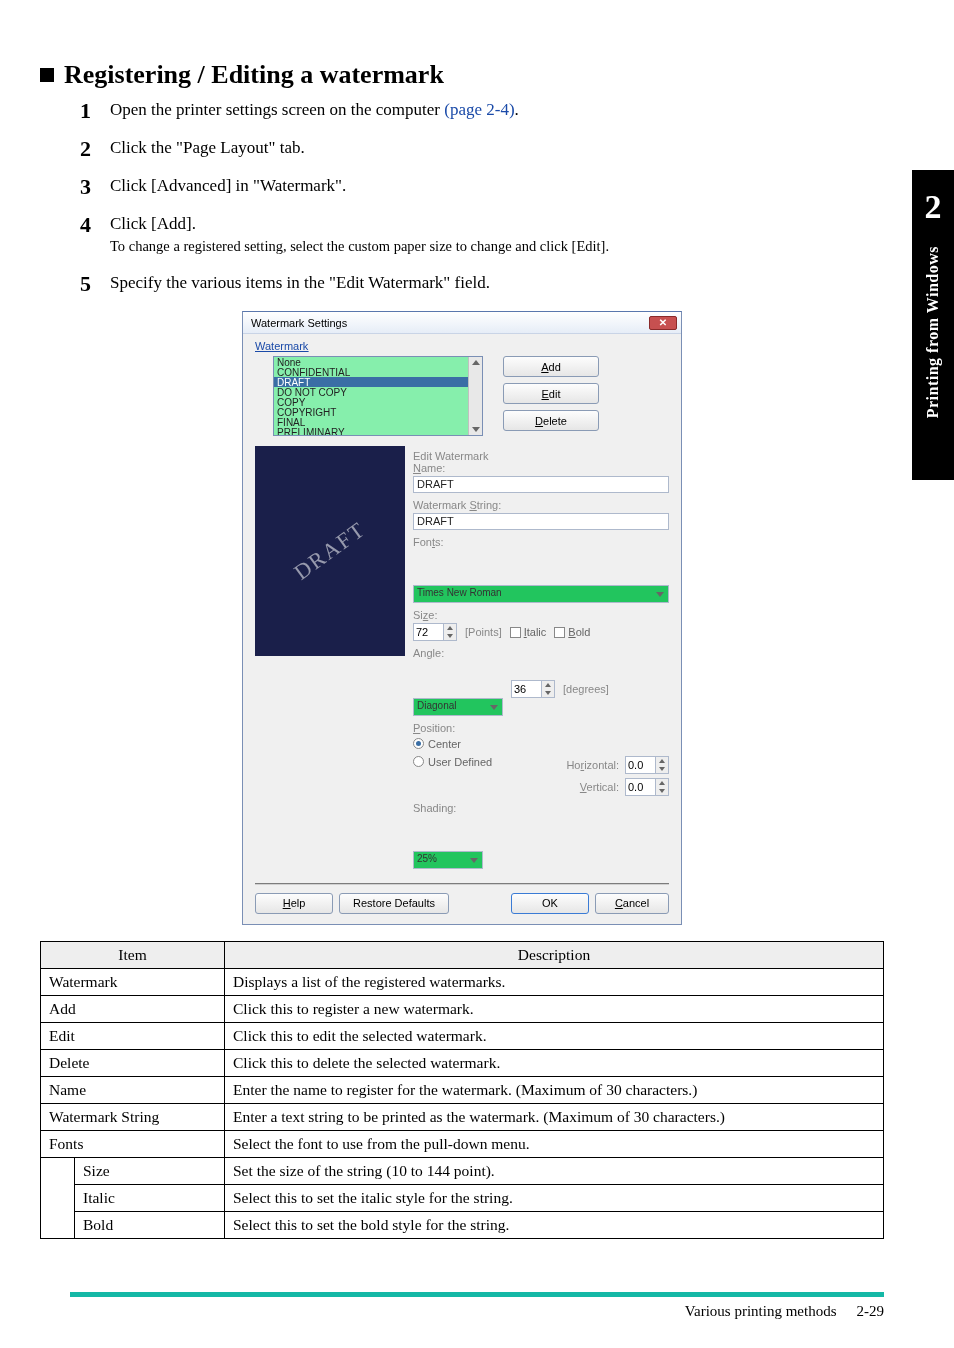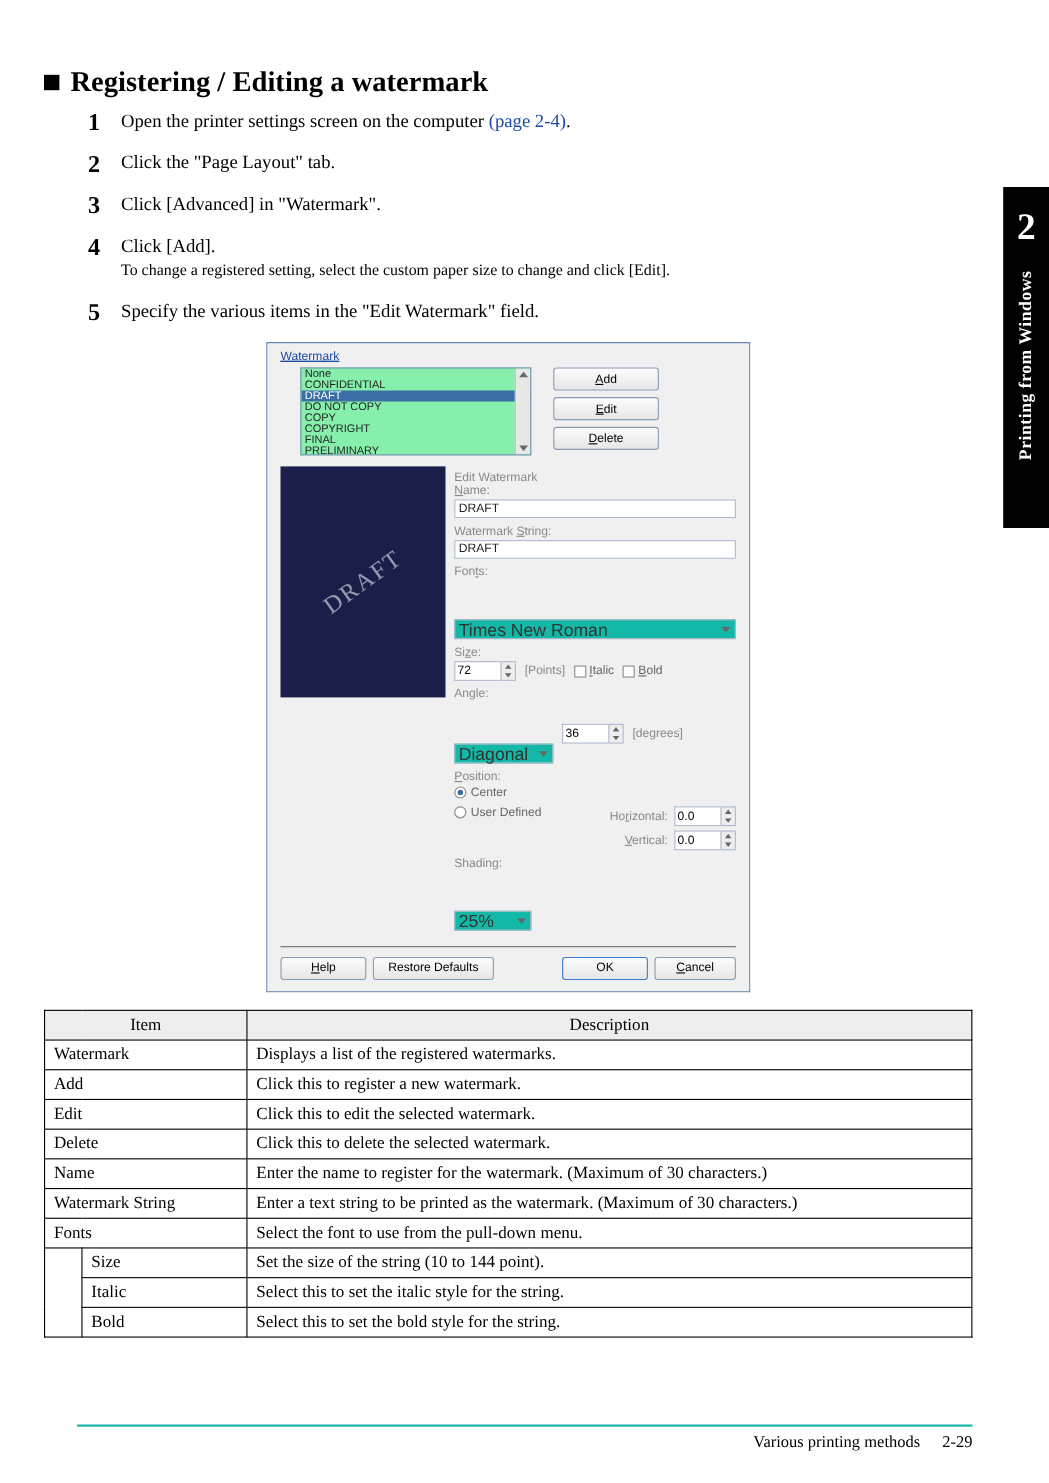--- a/index.html
+++ b/index.html
@@ -209,41 +209,41 @@
     border:1px solid #aeb9cc;
     background:#fff;
     height: 17px;
     padding: 1px 3px;
     font-size: 11px;
     width: 100%;
   }
   .subrow { display:flex; gap:8px; align-items:center;}
   .ddl {
     border:1px solid #aeb9cc;
-    background:#14b8a6;
+    background:#22c55e;
     height: 18px;
     padding: 1px 16px 1px 3px;
-    font-size: 16px;
+    font-size: 10px;
     position:relative;
     color:#333;
     margin-top:37px;
   }
   .ddl::after {
     content:"";
     position:absolute; right:4px; top:6px;
     width:0;height:0;
     border-left:4px solid transparent;
     border-right:4px solid transparent;
     border-top:5px solid #666;
   }
   .spin {
     display:inline-flex; align-items:stretch; height:18px;
   }
   .spin input {
-    width: 42px; border:1px solid #aeb9cc; border-right:none; font-size:11px; padding:0 2px;
+    width: 30px; border:1px solid #aeb9cc; border-right:none; font-size:11px; padding:0 2px;
   }
   .spin .arrows {
     width: 14px; border:1px solid #aeb9cc; background:#eee;
     display:flex;flex-direction:column;
   }
   .spin .arrows span{flex:1;display:flex;align-items:center;justify-content:center;}
   .spin .arrows span::before{
     content:"";width:0;height:0;
     border-left:3px solid transparent;border-right:3px solid transparent;
   }
@@ -281,21 +281,21 @@
     font-weight: normal;
   }
   table.desc td.indent { width: 34px; border-right:1px solid #000;}
   table.desc td.subitem { width: 150px; }
 
   .footer {
     position: absolute;
     bottom: 28px;
     left: 70px;
     right: 70px;
-    border-top: 2px solid #14b8a6;
+    border-top: 5px solid #14b8a6;
     padding-top: 6px;
     display:flex;
     justify-content: flex-end;
     gap: 20px;
     font-family: "Times New Roman", serif;
     font-size: 15px;
   }
 </style>
 </head>
 <body>
@@ -318,20 +318,24 @@
     <li><span>Click [Advanced] in "Watermark".</span></li>
     <li>
       <span>Click [Add].</span>
       <div class="substep">To change a registered setting, select the custom paper size to change and click [Edit].</div>
     </li>
     <li><span>Specify the various items in the "Edit Watermark" field.</span></li>
   </ol>
 
   <div class="dialog-wrap">
     <div class="dialog">
+      <div class="titlebar">
+        <span class="title">Watermark Settings</span>
+        <span class="close-icon">✕</span>
+      </div>
       <div class="dlg-body">
         <div class="grouplabel">
           <span style="text-decoration:underline">Watermark</span>
         </div>
         <div class="top-row">
           <div class="listbox">
             <div class="items">
               <div class="item">None</div>
               <div class="item">CONFIDENTIAL</div>
               <div class="item sel">DRAFT</div>

